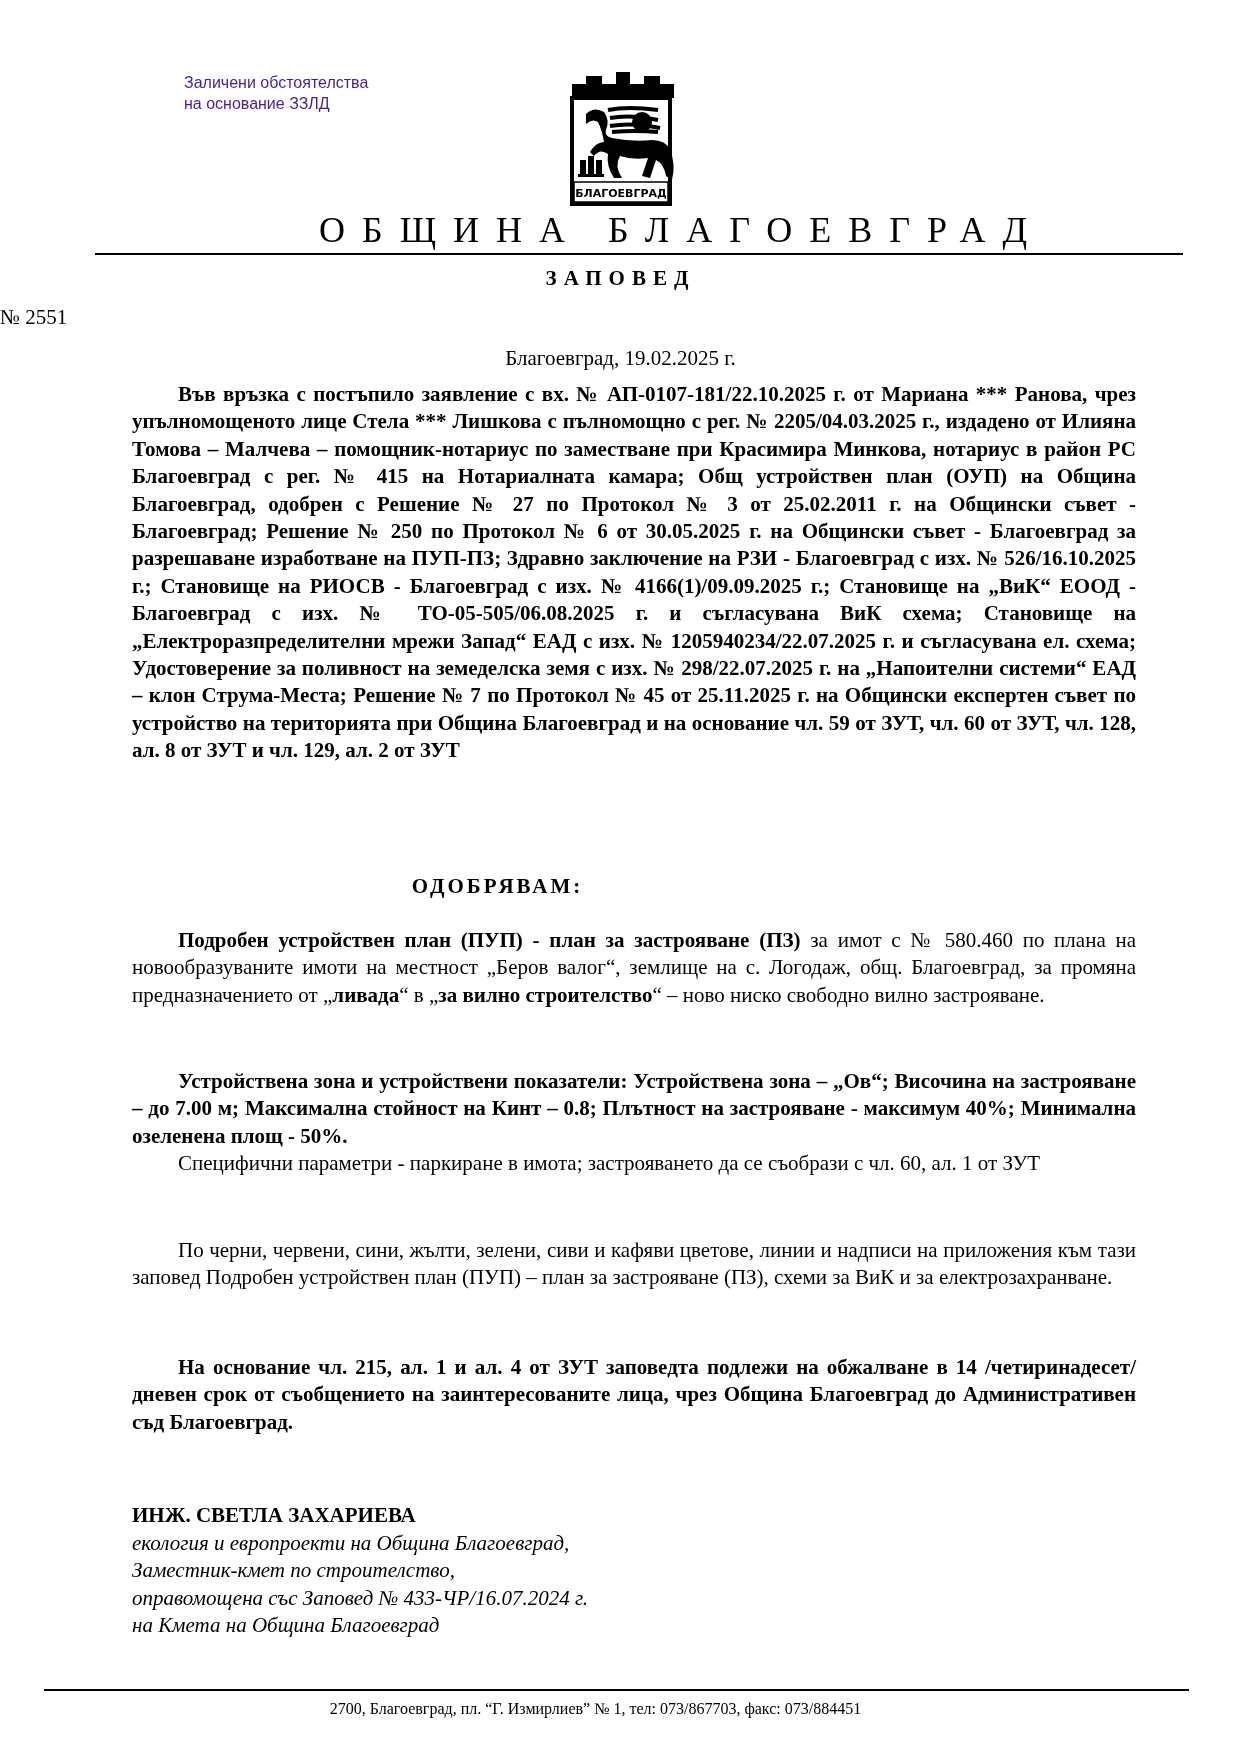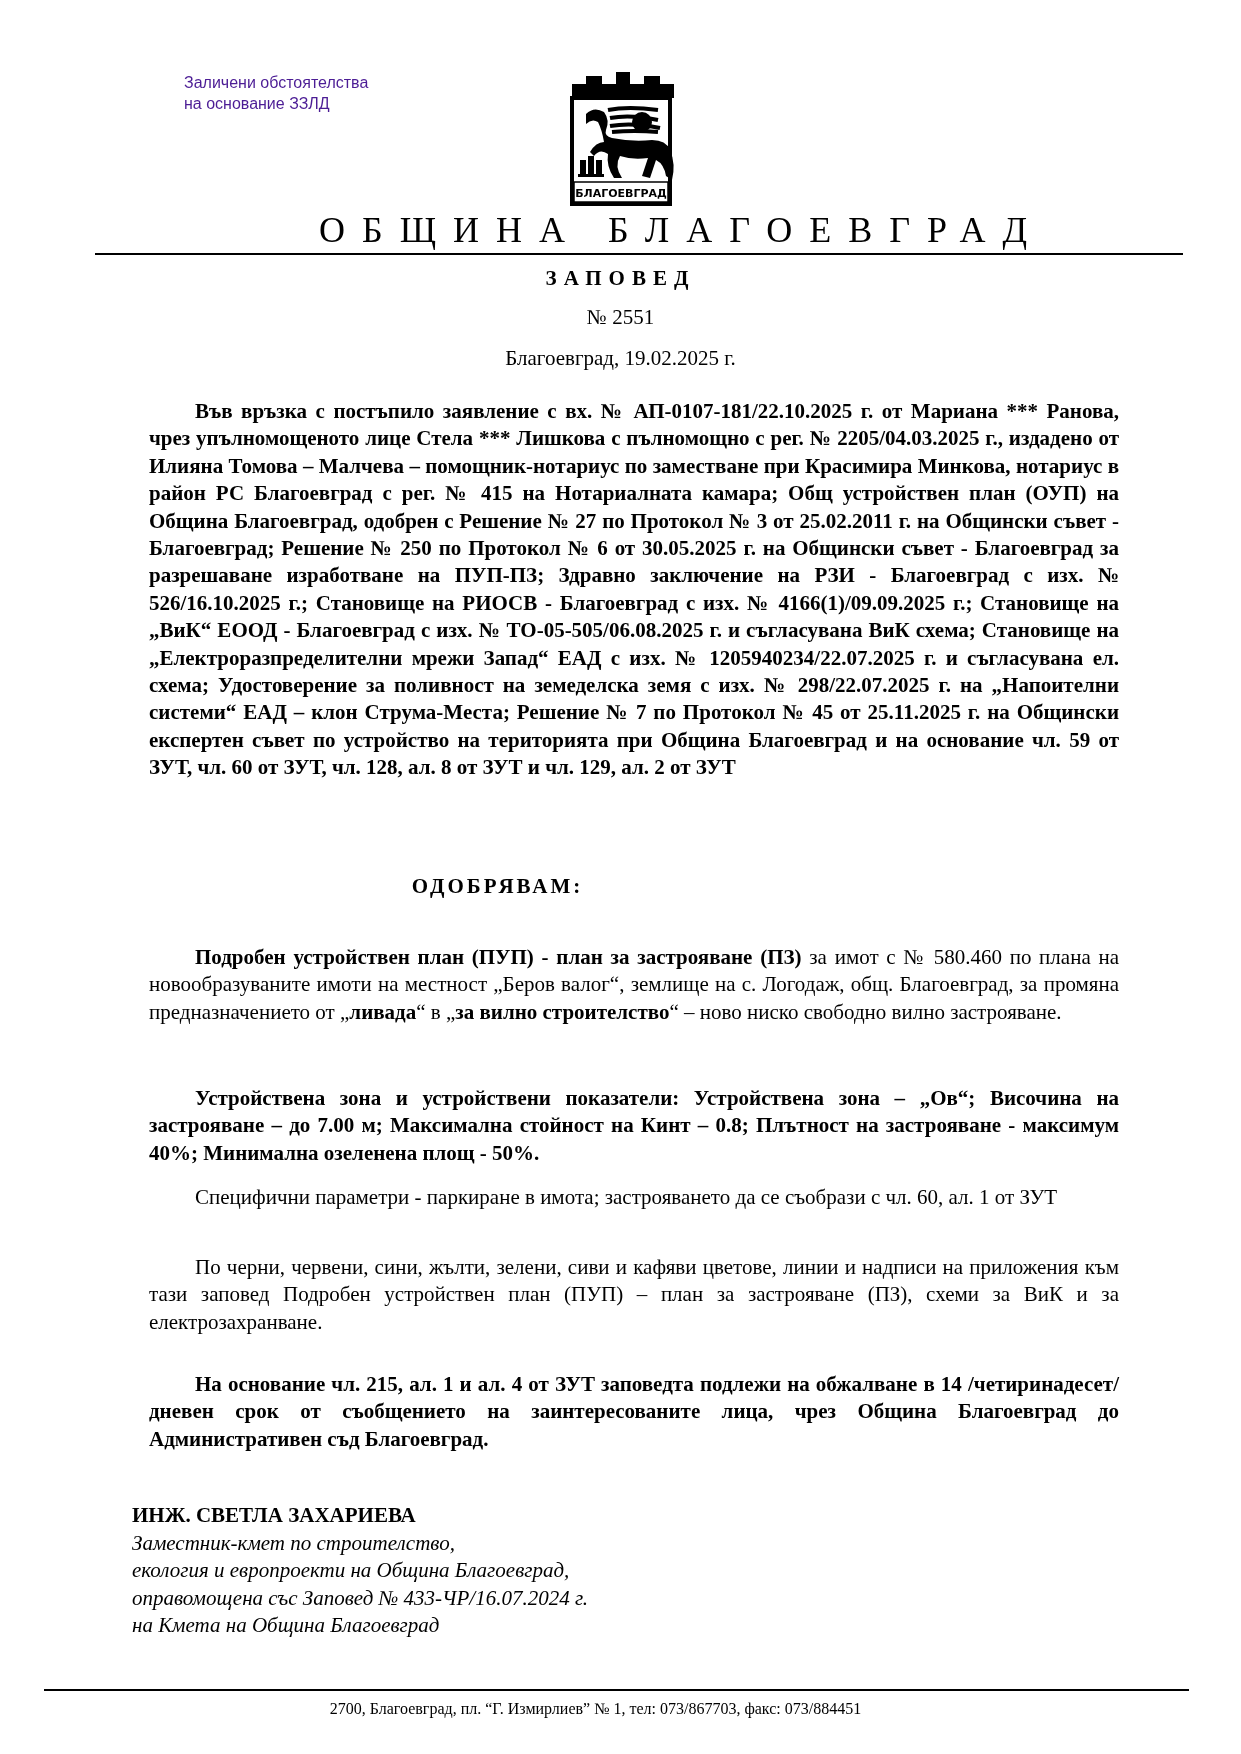--- a/index.html
+++ b/index.html
@@ -18,32 +18,32 @@
       text-align: center; font-size: 36px; letter-spacing: 17px; font-weight: normal;
       line-height: 44px; padding-left: 16px;
     }
     .muni-inner { display: inline-block; margin-left: 90px; }
     .rule-top { position: absolute; left: 95px; width: 1088px; top: 253px; height: 2px; background: #000; }
     .order-title {
       position: absolute; left: 0; width: 1241px; top: 264px; text-align: center;
       font-weight: bold; font-size: 21px; letter-spacing: 7px; line-height: 28px;
     }
     .order-num {
-      position: absolute; left: 0; width: 1241px; top: 303px; text-align: center;
+      position: absolute; left: 0; width: 1241px; top: 303px; text-align: left;
       font-size: 21px; line-height: 28px;
     }
     .order-date {
       position: absolute; left: 0; width: 1241px; top: 344px; text-align: center;
       font-size: 21px; line-height: 28px;
     }
     .body-block {
       position: absolute; left: 132px; width: 1004px;
       font-size: 21px; line-height: 27.4px; text-align: justify;
     }
-    .body-block p { margin: 17px; text-indent: 46px; }
+    .body-block p { margin: 0; text-indent: 46px; }
     .b { font-weight: bold; }
     .approve {
       position: absolute; left: 0; width: 995px; top: 872px; text-align: center;
       font-weight: bold; font-size: 21px; letter-spacing: 3px; line-height: 28px;
     }
     .signature {
       position: absolute; left: 132px; top: 1502px; font-size: 21px; line-height: 27.5px;
     }
     .sig-name { font-weight: bold; }
     .sig-role { font-style: italic; }
@@ -111,20 +111,20 @@
 <div class="body-block" style="top:1237px;">
   <p>По черни, червени, сини, жълти, зелени, сиви и кафяви цветове, линии и надписи на приложения към тази заповед Подробен устройствен план (ПУП) – план за застрояване (ПЗ), схеми за ВиК и за електрозахранване.</p>
 </div>
 
 <div class="body-block b" style="top:1354px;">
   <p>На основание чл. 215, ал. 1 и ал. 4 от ЗУТ заповедта подлежи на обжалване в 14 /четиринадесет/ дневен срок от съобщението на заинтересованите лица, чрез Община Благоевград до Административен съд Благоевград.</p>
 </div>
 
 <div class="signature">
   <div class="sig-name">ИНЖ. СВЕТЛА ЗАХАРИЕВА</div>
+  <div class="sig-role">екология и европроекти на Община Благоевград,</div>
   <div class="sig-role">Заместник-кмет по строителство,</div>
-  <div class="sig-role">екология и европроекти на Община Благоевград,</div>
   <div class="sig-role">оправомощена със Заповед № 433-ЧР/16.07.2024 г.</div>
   <div class="sig-role">на Кмета на Община Благоевград</div>
 </div>
 
 <div class="rule-bottom"></div>
 <div class="footer">2700, Благоевград, пл. “Г. Измирлиев” № 1, тел: 073/867703, факс: 073/884451</div>
 
 </body></html>

